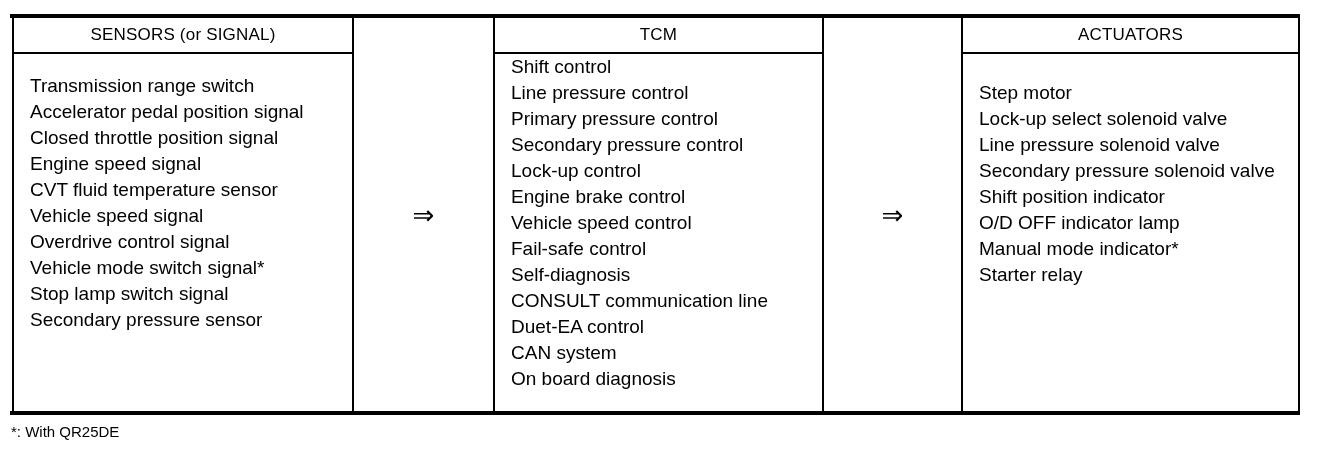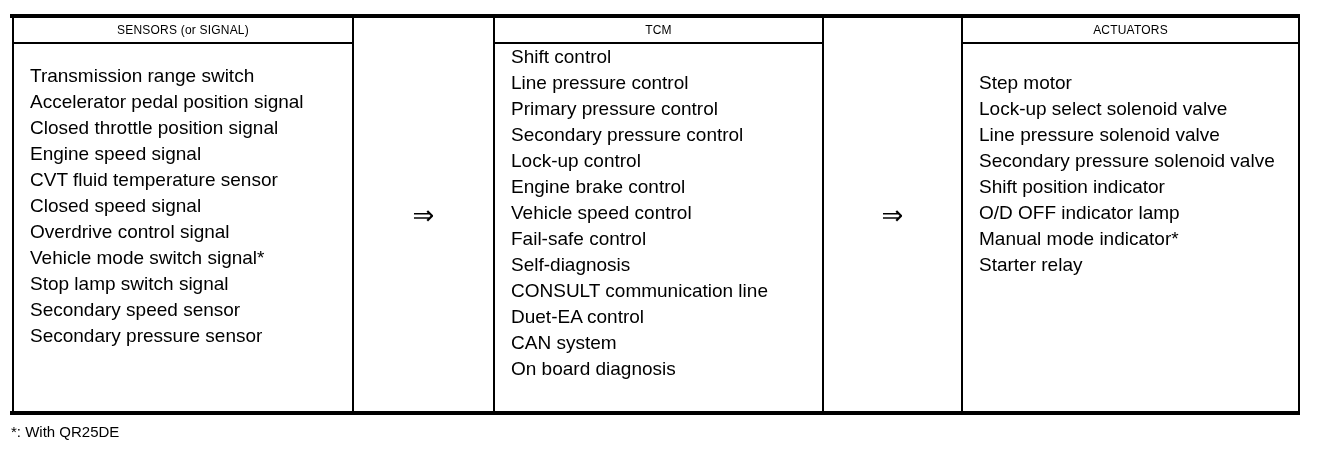--- a/index.html
+++ b/index.html
@@ -47,26 +47,26 @@
     box-sizing: border-box;
     border-left: 2px solid #000;
     border-right: 2px solid #000;
   }
   .col-sensors   { left: 12px;  width: 342px; }
   .col-tcm       { left: 493px; width: 331px; }
   .col-actuators { left: 961px; width: 339px; }
 
   .col-header {
     box-sizing: border-box;
-    height: 26px;
+    height: 36px;
     border-bottom: 2px solid #000;
     display: flex;
     align-items: center;
     justify-content: center;
-    font-size: 12px;
+    font-size: 17px;
     letter-spacing: 0.2px;
     white-space: nowrap;
   }
 
   .col-body {
     box-sizing: border-box;
     padding-left: 16px;
     padding-right: 6px;
   }
   .col-sensors   .col-body { padding-top: 19px; }
@@ -111,25 +111,24 @@
   <div class="rule-top"></div>
 
   <div class="col col-sensors">
     <div class="col-header">SENSORS (or SIGNAL)</div>
     <div class="col-body">
       <div class="item">Transmission range switch</div>
       <div class="item">Accelerator pedal position signal</div>
       <div class="item">Closed throttle position signal</div>
       <div class="item">Engine speed signal</div>
       <div class="item">CVT fluid temperature sensor</div>
-      <div class="item">Closed speed signal</div>
+      <div class="item">Vehicle speed signal</div>
       <div class="item">Overdrive control signal</div>
       <div class="item">Vehicle mode switch signal*</div>
       <div class="item">Stop lamp switch signal</div>
-      <div class="item">Secondary speed sensor</div>
       <div class="item">Secondary pressure sensor</div>
     </div>
   </div>
 
   <div class="arrow-cell arrow-1">
     <span>⇒</span>
   </div>
 
   <div class="col col-tcm">
     <div class="col-header">TCM</div>

